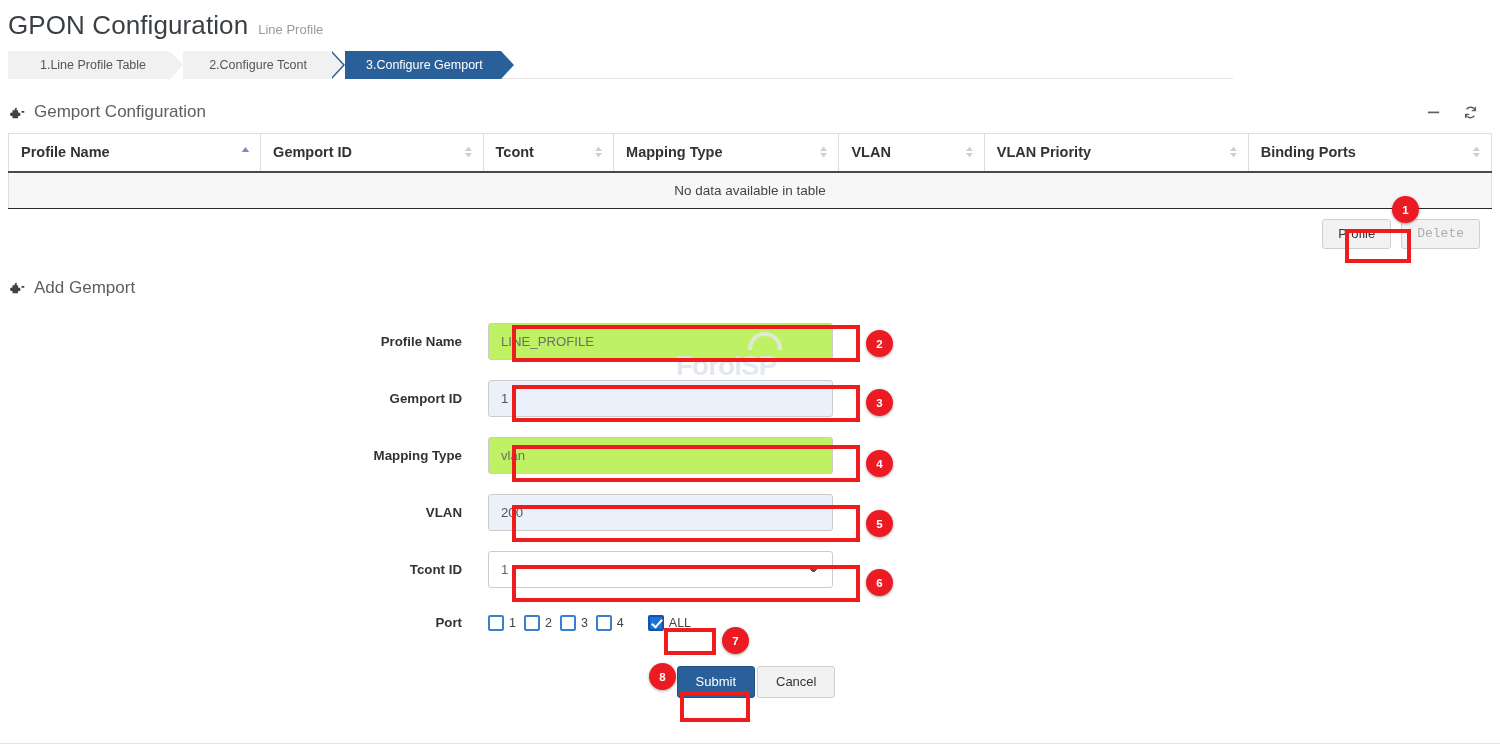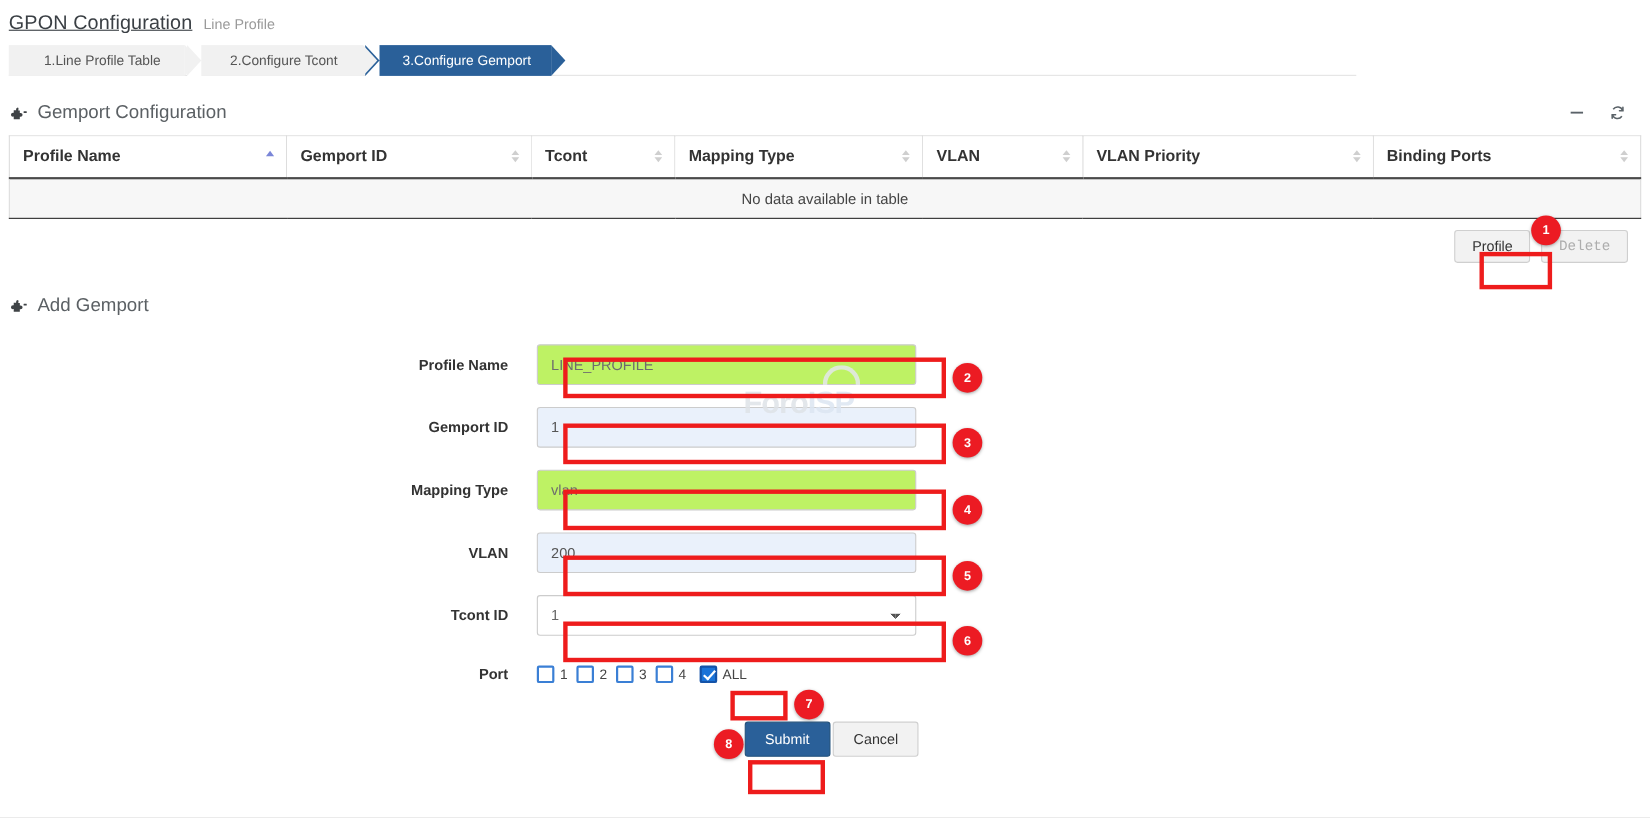--- a/index.html
+++ b/index.html
@@ -18,25 +18,24 @@
   }
 
   
   .page-header {
     padding: 10px 0 6px 8px;
     display: flex;
     align-items: baseline;
     gap: 10px;
   }
   .page-title {
-    font-size: 18px;
+    font-size: 26px;
     color: #3a3f44;
     font-weight: 400;
     letter-spacing: .1px;
-    text-decoration: underline;
   }
   .page-subtitle {
     font-size: 13px;
     color: #9a9a9a;
     font-weight: 400;
   }
 
   
   .wizard {
     position: relative;
@@ -487,21 +486,21 @@
           <span class="port-label">2</span>
         </div>
         <div class="port-item">
           <span class="cbox"></span>
           <span class="port-label">3</span>
         </div>
         <div class="port-item">
           <span class="cbox"></span>
           <span class="port-label">4</span>
         </div>
-        <div class="port-item" style="margin-left:4px;">
+        <div class="port-item" style="margin-left:16px;">
           <span class="cbox checked"></span>
           <span class="port-label">ALL</span>
         </div>
       </div>
     </div>
 
     <div class="submit-row">
       <button class="btn btn-primary">Submit</button>
       <button class="btn">Cancel</button>
     </div>

